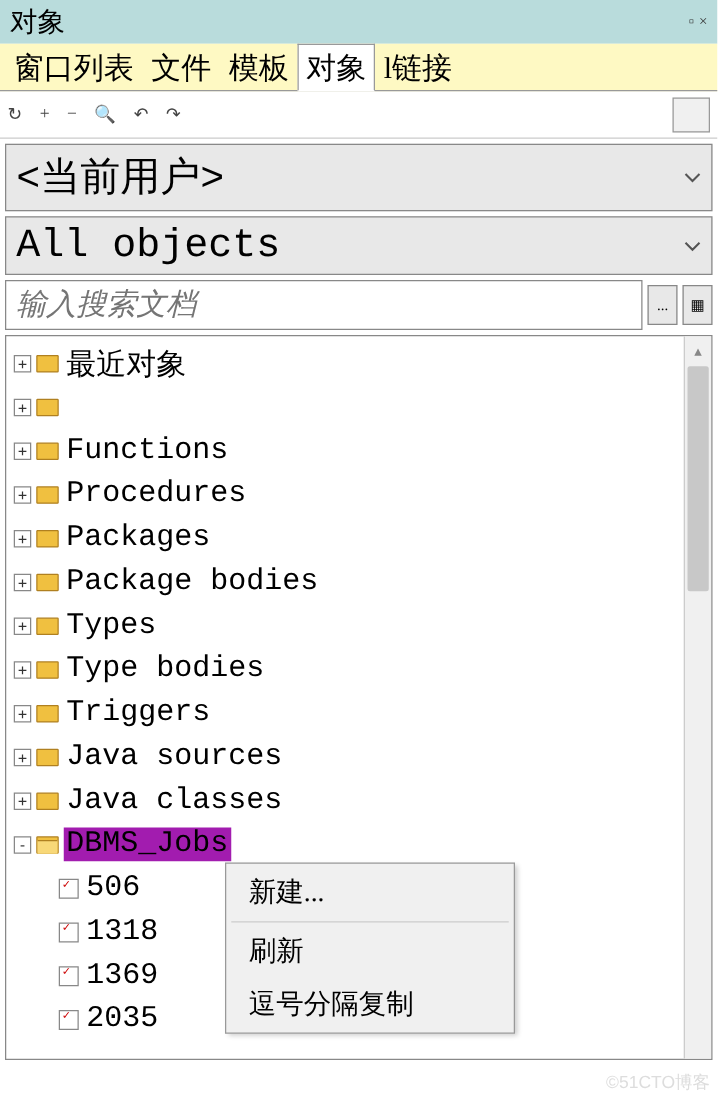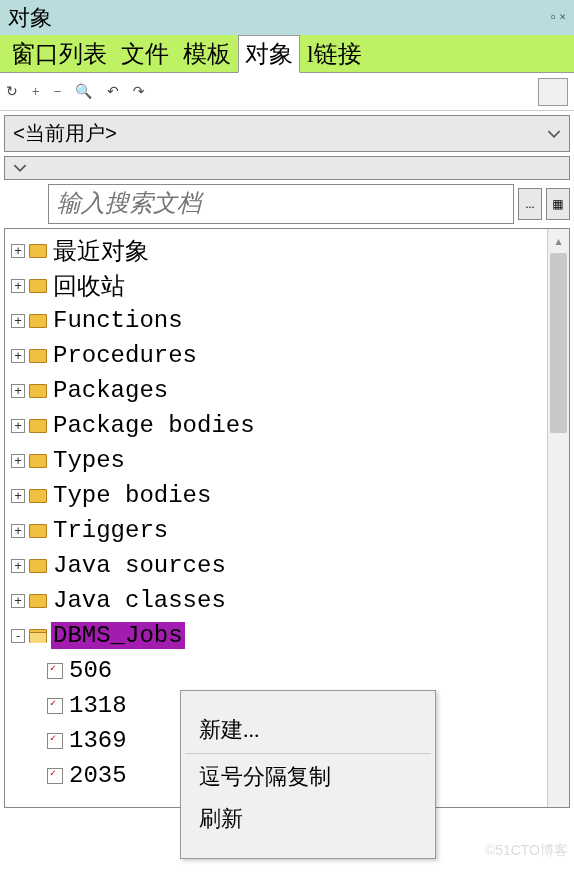--- a/index.html
+++ b/index.html
@@ -1,50 +1,50 @@
 <!DOCTYPE html>
 <html><head>
 <meta charset="utf-8">
 <style>
 * { box-sizing: border-box; margin: 0; padding: 0; }
 body { font-family: "SimSun", "宋体", serif; font-size: 22px; background: #fff; width: 574px; height: 875px; overflow: hidden; position: relative; }
 .titlebar { background: #b9dcdc; height: 35px; display: flex; align-items: center; padding: 0 8px; justify-content: space-between; }
 .titlebar-controls { display: flex; gap: 4px; font-size: 12px; color: #333; }
-.tabs { display: flex; border-bottom: 1px solid #999; background: #bef264; padding: 2px 4px 0 4px; height: 38px; align-items: flex-end; }
+.tabs { display: flex; border-bottom: 1px solid #999; background: #fef9c3; padding: 2px 4px 0 4px; height: 38px; align-items: flex-end; }
 .tab { padding: 2px 6px; font-size: 24px; cursor: pointer; border: 1px solid transparent; border-bottom: none; }
 .tab.active { border: 1px solid #999; border-bottom: 1px solid #fff; margin-bottom: -1px; background: #fff; }
 .toolbar { display: flex; align-items: center; height: 38px; padding: 0 6px; gap: 14px; border-bottom: 1px solid #ccc; }
 .toolbar .tbtn { font-size: 14px; color: #444; cursor: pointer; }
 .toolbar-spacer { flex: 1; }
 .toolbar-box { width: 30px; height: 28px; border: 1px solid #999; background: #f0f0f0; }
-.dropdown { margin: 4px; border: 1px solid #888; background: #e8e8e8; display: flex; align-items: center; padding: 4px 8px; font-size: 20px; font-family: "Courier New", monospace; }
+.dropdown { margin: 4px; border: 1px solid #888; background: #e8e8e8; display: flex; align-items: center; padding: 4px 8px; font-size: 32px; font-family: "Courier New", monospace; }
 .dropdown-text { flex: 1; }
 .chevron { color: #555; }
 .search-row { display: flex; align-items: center; margin: 4px; gap: 4px; }
-.search-input { flex: 1; border: 1px solid #888; padding: 4px 8px; font-size: 24px; font-style: italic; font-family: Liberation Mono, monospace; color: #3b82f6; height: 40px; margin-left: 44px; }
+.search-input { flex: 1; border: 1px solid #888; padding: 4px 8px; font-size: 24px; font-style: italic; font-family: Liberation Serif, serif; color: #3b82f6; height: 40px; }
 .search-btn { width: 24px; height: 32px; border: 1px solid #888; background: #e8e8e8; font-size: 12px; display: flex; align-items: center; justify-content: center; cursor: pointer; }
 .tree-container { position: relative; border: 1px solid #888; margin: 2px 4px 0 4px; height: 580px; overflow: hidden; }
 .tree { padding: 4px 2px; font-family: "Courier New", monospace; font-size: 24px; height: 100%; overflow-y: auto; }
 .tree-item { display: flex; align-items: center; height: 35px; cursor: pointer; white-space: nowrap; }
 .tree-item.level-0 { padding-left: 4px; }
 .tree-item.level-1 { padding-left: 40px; }
 .tree-item.selected .item-label { background: #a21caf; }
 .expand { width: 14px; height: 14px; border: 1px solid #888; display: inline-flex; align-items: center; justify-content: center; font-size: 12px; line-height: 1; margin-right: 4px; font-family: monospace; color: #333; }
 .folder-icon { width: 18px; height: 14px; background: #f0c040; border: 1px solid #b08020; border-radius: 1px; display: inline-block; margin-right: 4px; position: relative; }
 .folder-icon.open::before { content: ""; position: absolute; top: 2px; left: 0; width: 16px; height: 10px; background: #f8d878; border-top: 1px solid #b08020; }
 .job-icon { width: 16px; height: 16px; display: inline-block; margin-right: 4px; background: #fff; border: 1px solid #888; position: relative; }
 .job-icon::after { content: "✓"; position: absolute; top: -2px; left: 2px; font-size: 10px; color: #c00; }
 .item-label { padding: 0 2px; }
 .scrollbar { position: absolute; right: 0; top: 0; width: 22px; height: 100%; background: #f0f0f0; border-left: 1px solid #ccc; }
 .scroll-up { height: 24px; display: flex; align-items: center; justify-content: center; color: #888; font-size: 12px; }
 .scroll-thumb { position: absolute; top: 24px; left: 2px; right: 2px; height: 180px; background: #c8c8c8; border-radius: 2px; }
-.context-menu { position: absolute; left: 180px; top: 690px; width: 256px; background: #f0f0f0; border: 1px solid #999; box-shadow: 2px 2px 4px rgba(0,0,0,0.2); font-family: "SimSun", "宋体", serif; font-size: 22px; padding: 18px 0; }
+.context-menu { position: absolute; left: 180px; top: 690px; width: 232px; background: #f0f0f0; border: 1px solid #999; box-shadow: 2px 2px 4px rgba(0,0,0,0.2); font-family: "SimSun", "宋体", serif; font-size: 22px; padding: 2px 0; }
 .menu-item { padding: 6px 18px; cursor: pointer; }
 .menu-sep { height: 1px; background: #ccc; margin: 2px 4px; }
-.watermark { position: absolute; right: 6px; bottom: 15px; color: #ddd; font-size: 14px; font-family: sans-serif; }
+.watermark { position: absolute; right: 6px; bottom: 0; color: #ddd; font-size: 14px; font-family: sans-serif; }
 </style>
 </head>
 <body>
 
 <div class="titlebar">
   <span>对象</span>
   <span class="titlebar-controls">
     <span>▫</span>
     <span>×</span>
   </span>
@@ -70,20 +70,21 @@
 </div>
 
 <div class="dropdown">
   <span class="dropdown-text">&lt;当前用户&gt;</span>
   <svg class="chevron" width="14" height="14" viewBox="0 0 10 10">
       <path d="M1 3 L5 7 L9 3" stroke="#555" fill="none" stroke-width="1.2"></path>
     </svg>
 </div>
 
 <div class="dropdown">
+  <span class="dropdown-text">All objects</span>
   <svg class="chevron" width="14" height="14" viewBox="0 0 10 10">
       <path d="M1 3 L5 7 L9 3" stroke="#555" fill="none" stroke-width="1.2"></path>
     </svg>
 </div>
 
 <div class="search-row">
   <input class="search-input" placeholder="输入搜索文档" style="">
   <div class="search-btn">...</div>
   <div class="search-btn">▦</div>
 </div>
@@ -91,21 +92,20 @@
 <div class="tree-container">
   <div class="tree" id="tree">
       <div class="tree-item level-0">
         <span class="expand">+</span>
         <span class="folder-icon"></span>
         <span class="item-label">最近对象</span>
       </div>
       <div class="tree-item level-0">
         <span class="expand">+</span>
         <span class="folder-icon"></span>
-        <span class="item-label">回收站</span>
       </div>
       <div class="tree-item level-0">
         <span class="expand">+</span>
         <span class="folder-icon"></span>
         <span class="item-label">Functions</span>
       </div>
       <div class="tree-item level-0">
         <span class="expand">+</span>
         <span class="folder-icon"></span>
         <span class="item-label">Procedures</span>
@@ -169,17 +169,17 @@
     </div>
   <div class="scrollbar">
     <div class="scroll-up">▴</div>
     <div class="scroll-thumb"></div>
   </div>
 </div>
 
 <div class="context-menu" id="ctxmenu">
     <div class="menu-item">新建...</div>
     <div class="menu-sep"></div>
+    <div class="menu-item">刷新</div>
     <div class="menu-item">逗号分隔复制</div>
-    <div class="menu-item">刷新</div>
   </div>
 
 <div class="watermark">©51CTO博客</div>
 
 </body></html>

